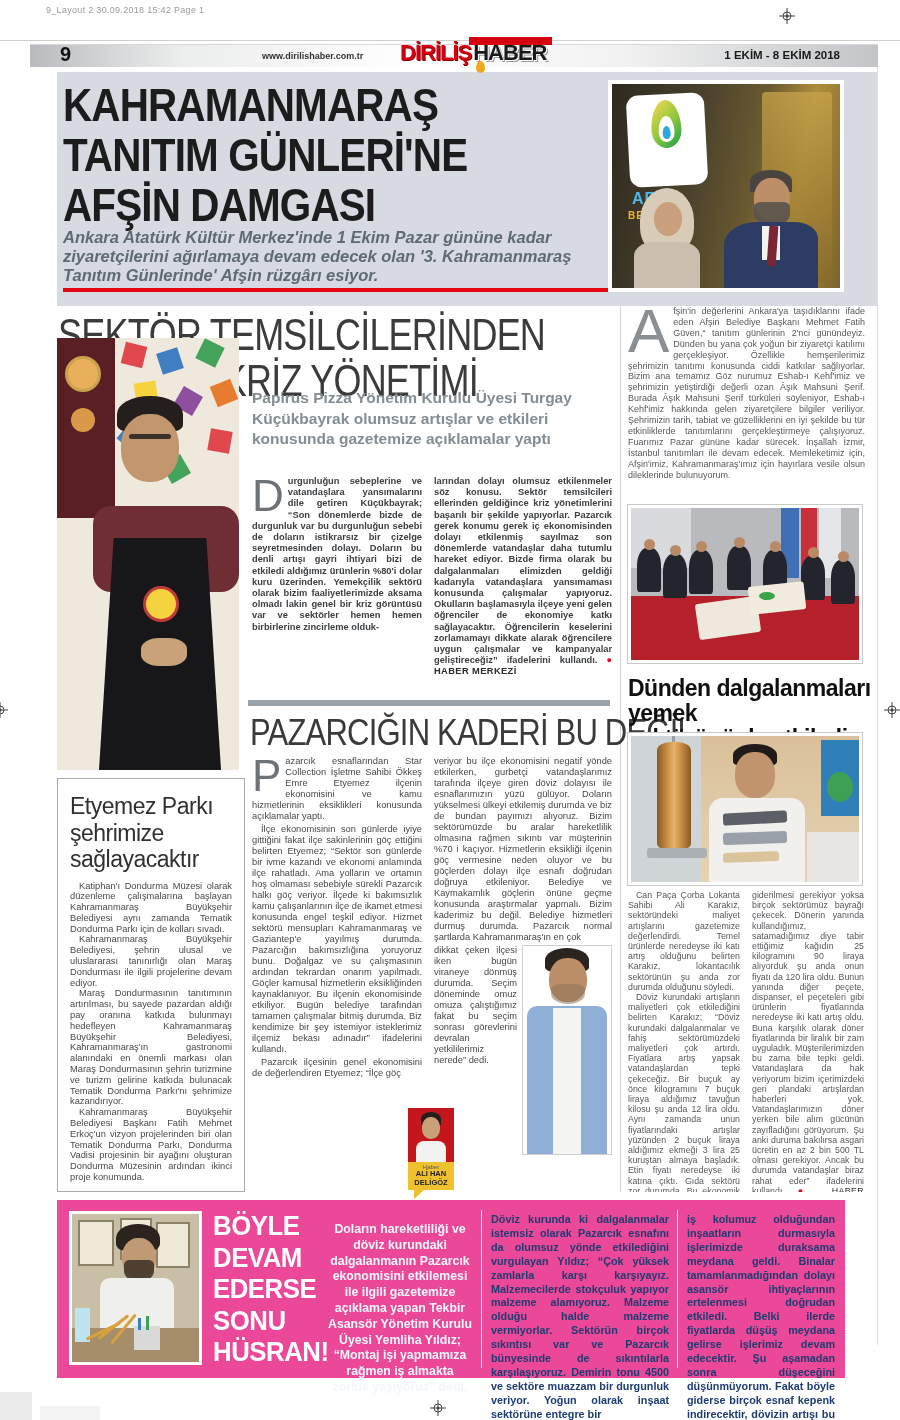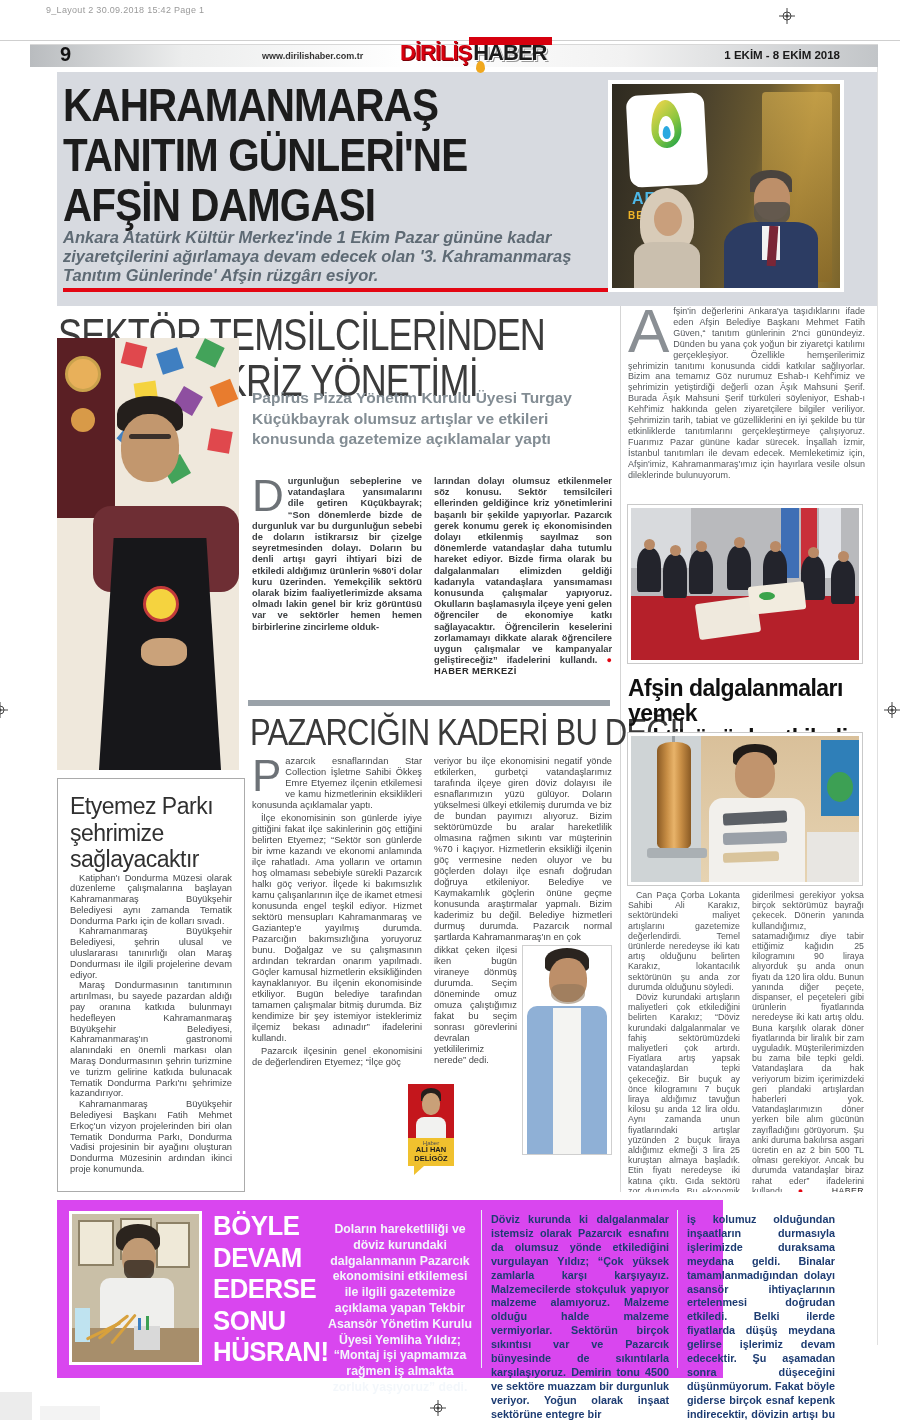--- a/index.html
+++ b/index.html
@@ -111,36 +111,36 @@
   .paz-c2{position:absolute;left:182px;top:0;width:178px;}
   .paztxt{font-size:9.3px;line-height:11px;color:#454749;font-weight:normal;text-align:justify;margin:0 0 2px 0;}
   .paztxt.ind{text-indent:9px;}
   .paz-photo{float:right;width:88px;height:208px;background:#fff;border:1px solid #cfcfcf;margin:0 0 2px 5px;
          position:relative;overflow:hidden;}
   .pm-hair{position:absolute;left:22px;top:2px;width:44px;height:24px;background:#2a241f;border-radius:50% 50% 20% 20%;}
   .pm-face{position:absolute;left:26px;top:12px;width:38px;height:44px;background:#bd8f69;border-radius:46%;}
   .pm-stub{position:absolute;left:28px;top:38px;width:34px;height:20px;background:#8a7258;border-radius:30% 30% 50% 50%;opacity:.55;}
   .pm-shirt{position:absolute;left:4px;top:60px;width:80px;height:148px;background:#8fb0d6;border-radius:10px 10px 0 0;}
   .pm-tee{position:absolute;left:30px;top:62px;width:28px;height:146px;background:#f4f4f2;}
-  .badge{left:408px;top:1084px;width:46px;z-index:5;}
+  .badge{left:408px;top:1108px;width:46px;z-index:5;}
   .bd-photo{position:relative;width:46px;height:54px;background:#c4161c;overflow:hidden;}
   .bd-hair{position:absolute;left:13px;top:4px;width:20px;height:13px;background:#241f1c;border-radius:50% 50% 0 0;}
   .bd-face{position:absolute;left:14px;top:9px;width:18px;height:22px;background:#c9a078;border-radius:46%;}
   .bd-shirt{position:absolute;left:8px;top:33px;width:30px;height:21px;background:#f2f2f0;border-radius:8px 8px 0 0;}
   .bd-label{width:46px;background:#f0c12e;text-align:center;padding:2px 0 3px 0;}
   .bd-kicker{font-size:6px;color:#555;}
   .bd-name{font-size:7.5px;font-weight:bold;color:#1d1d1d;line-height:8.5px;}
   .bd-point{width:0;height:0;border-top:9px solid #f0c12e;border-right:10px solid transparent;margin-left:6px;}
 
   
   .don{left:57px;top:778px;width:188px;height:414px;background:#fff;border:1px solid #ababab;
        box-sizing:border-box;padding:14px 12px;overflow:hidden;}
   .don-line{font-size:23px;line-height:26.5px;color:#303030;letter-spacing:-.5px;}
   .don p{font-size:9.3px;line-height:10.8px;color:#46494c;text-align:justify;text-indent:9px;margin:0;}
-  .don p:first-of-type{}
+  .don p:first-of-type{margin-top:8px;}
 
   
   .afsin-txt{left:628px;top:306px;width:237px;height:196px;overflow:hidden;}
   .afsin-txt p{font-size:9px;line-height:10.9px;color:#55595d;text-align:justify;margin:0;}
   .dropcapA{float:left;font-size:62px;line-height:50px;color:#8a8f94;font-weight:normal;padding:0 4px 0 0;}
   .photo-frame{border:3px solid #fff;outline:1px solid #c9c9c9;overflow:hidden;}
   .meeting{left:628px;top:505px;width:228px;height:152px;background:#b9babd;}
   .mt-window{position:absolute;left:0;top:0;width:60px;height:60px;background:#d8dadd;}
   .mt-b1{position:absolute;left:150px;top:0;width:18px;height:70px;background:#3f6fb5;}
   .mt-b2{position:absolute;left:170px;top:0;width:16px;height:70px;background:#c9303a;}
@@ -168,21 +168,21 @@
   .dn-s3{position:absolute;left:92px;top:116px;width:56px;height:10px;background:#d9c49c;transform:rotate(-2deg);border-radius:3px;}
   .dn-board{position:absolute;left:190px;top:4px;width:38px;height:76px;background:#2f7fb8;}
   .dn-green{position:absolute;left:196px;top:36px;width:26px;height:30px;background:#3da054;border-radius:50%;}
   .dn-counter{position:absolute;left:176px;top:96px;width:52px;height:50px;background:#e8e6e2;}
   .canpaca{left:628px;top:890px;width:237px;height:302px;overflow:hidden;display:flex;gap:12px;}
   .canpaca .cc{width:112px;}
   .smalltxt{font-size:8.8px;line-height:10.2px;color:#54585c;text-align:justify;margin:0;}
   .smalltxt.ind{text-indent:8px;}
 
   
-  .strip{left:57px;top:1200px;width:666px;height:178px;background:#d946ef;}
+  .strip{left:57px;top:1200px;width:788px;height:178px;background:#ec4899;}
   .hs-photo{position:absolute;left:12px;top:11px;width:127px;height:148px;border:3px solid #fff;
             background:#c9bfa7;overflow:hidden;}
   .hf1{position:absolute;background:#efe9d8;border:2px solid #8d8166;}
   .hs-hair{position:absolute;left:44px;top:10px;width:44px;height:28px;background:#2b241e;border-radius:50% 50% 30% 30%;}
   .hs-face{position:absolute;left:50px;top:24px;width:34px;height:40px;background:#c09a74;border-radius:46%;}
   .hs-beard{position:absolute;left:52px;top:46px;width:30px;height:22px;background:#3a2f26;border-radius:20% 20% 50% 50%;opacity:.85;}
   .hs-tee{position:absolute;left:28px;top:64px;width:74px;height:54px;background:#efefed;border-radius:10px 10px 0 0;}
   .hs-desk{position:absolute;left:0;top:114px;width:127px;height:34px;background:#a78e6b;}
   .hs-pencil{position:absolute;width:3px;height:38px;background:#d8a13c;border-radius:2px;}
   .hs-cup{position:absolute;left:62px;top:112px;width:26px;height:24px;background:#d9d9d9;}
@@ -318,21 +318,21 @@
         <span class="byline">HABER MERKEZİ</span></p>
     </div>
   </div>
 
   <div class="abs divbar"></div>
   <div class="abs vline"></div>
 
   <div class="abs paz-h">PAZARCIĞIN KADERİ BU DEĞİL</div>
   <div class="abs paz-body">
     <div class="paz-c1">
-      <p class="paztxt"><span class="dropcap">P</span><span>azarcık esnaflarından Star Collection İşletme Sahibi Ökkeş Emre Etyemez ilçenin etkilemesi ve kamu hizmetlerinin eksiklikleri konusunda açıklamalar yaptı.</span></p>
+      <p class="paztxt"><span class="dropcap">P</span><span>azarcık esnaflarından Star Collection İşletme Sahibi Ökkeş Emre Etyemez ilçenin ekonomisini ve kamu hizmetlerinin eksiklikleri konusunda açıklamalar yaptı.</span></p>
       <p class="paztxt ind">İlçe ekonomisinin son günlerde iyiye gittiğini fakat ilçe sakinlerinin göç ettiğini belirten Etyemez; “Sektör son günlerde bir ivme kazandı ve ekonomi anlamında ilçe rahatladı. Ama yolların ve ortamın hoş olmaması sebebiyle sürekli Pazarcık halkı göç veriyor. İlçede ki bakımsızlık kamu çalışanlarının ilçe de ikamet etmesi konusunda engel teşkil ediyor. Hizmet sektörü mensupları Kahramanmaraş ve Gaziantep'e yayılmış durumda. Pazarcığın bakımsızlığına yoruyoruz bunu. Doğalgaz ve su çalışmasının ardından tekrardan onarım yapılmadı. Göçler kamusal hizmetlerin eksikliğinden kaynaklanıyor. Bu ilçenin ekonomisinde etkiliyor. Bugün belediye tarafından tamamen çalışmalar bitmiş durumda. Biz kendimize bir şey istemiyor isteklerimiz ilçemiz bekası adınadır” ifadelerini kullandı.</p>
       <p class="paztxt ind">Pazarcık ilçesinin genel ekonomisini de değerlendiren Etyemez; “İlçe göç</p>
     </div>
     <div class="paz-c2">
       <p class="paztxt">veriyor bu ilçe ekonomisini negatif yönde etkilerken, gurbetçi vatandaşlarımız tarafında ilçeye giren döviz dolayısı ile esnaflarımızın yüzü gülüyor. Doların yükselmesi ülkeyi etkilemiş durumda ve biz de bundan payımızı alıyoruz. Bizim sektörümüzde bu aralar hareketlilik olmasına rağmen sıkıntı var müşterinin %70 i kaçıyor. Hizmetlerin eksikliği ilçenin göç vermesine neden oluyor ve bu göçlerden dolayı ilçe esnafı doğrudan doğruya etkileniyor. Belediye ve Kaymakamlık göçlerin önüne geçme konusunda araştırmalar yapmalı. Bizim kaderimiz bu değil. Belediye hizmetleri durmuş durumda. Pazarcık normal şartlarda Kahramanmaraş'ın en çok</p>
       <div>
         <div class="paz-photo">
           <div class="pm-hair"></div>
           <div class="pm-face"></div>
           <div class="pm-stub"></div>
@@ -381,21 +381,21 @@
     <div class="fig" style="left:58px;top:42px;"></div>
     <div class="fig" style="left:96px;top:38px;"></div>
     <div class="fig" style="left:132px;top:42px;"></div>
     <div class="fig" style="left:170px;top:48px;"></div>
     <div class="fig" style="left:200px;top:52px;"></div>
     <div class="mt-t1"></div>
     <div class="mt-t2"></div>
     <div class="mt-fruit"></div>
   </div>
   <div class="abs doviz-h">
-    <div class="doviz-line">Afşin dalgalanmaları yemek</div>
+    <div class="doviz-line">Dünden dalgalanmaları yemek</div>
     <div class="doviz-line">sektörünü de etkiledi</div>
   </div>
   <div class="abs doner photo-frame">
     <div class="dn-wall"></div>
     <div class="dn-skewer"></div>
     <div class="dn-meat"></div>
     <div class="dn-tray"></div>
     <div class="dn-hair"></div>
     <div class="dn-face"></div>
     <div class="dn-tee"></div>

